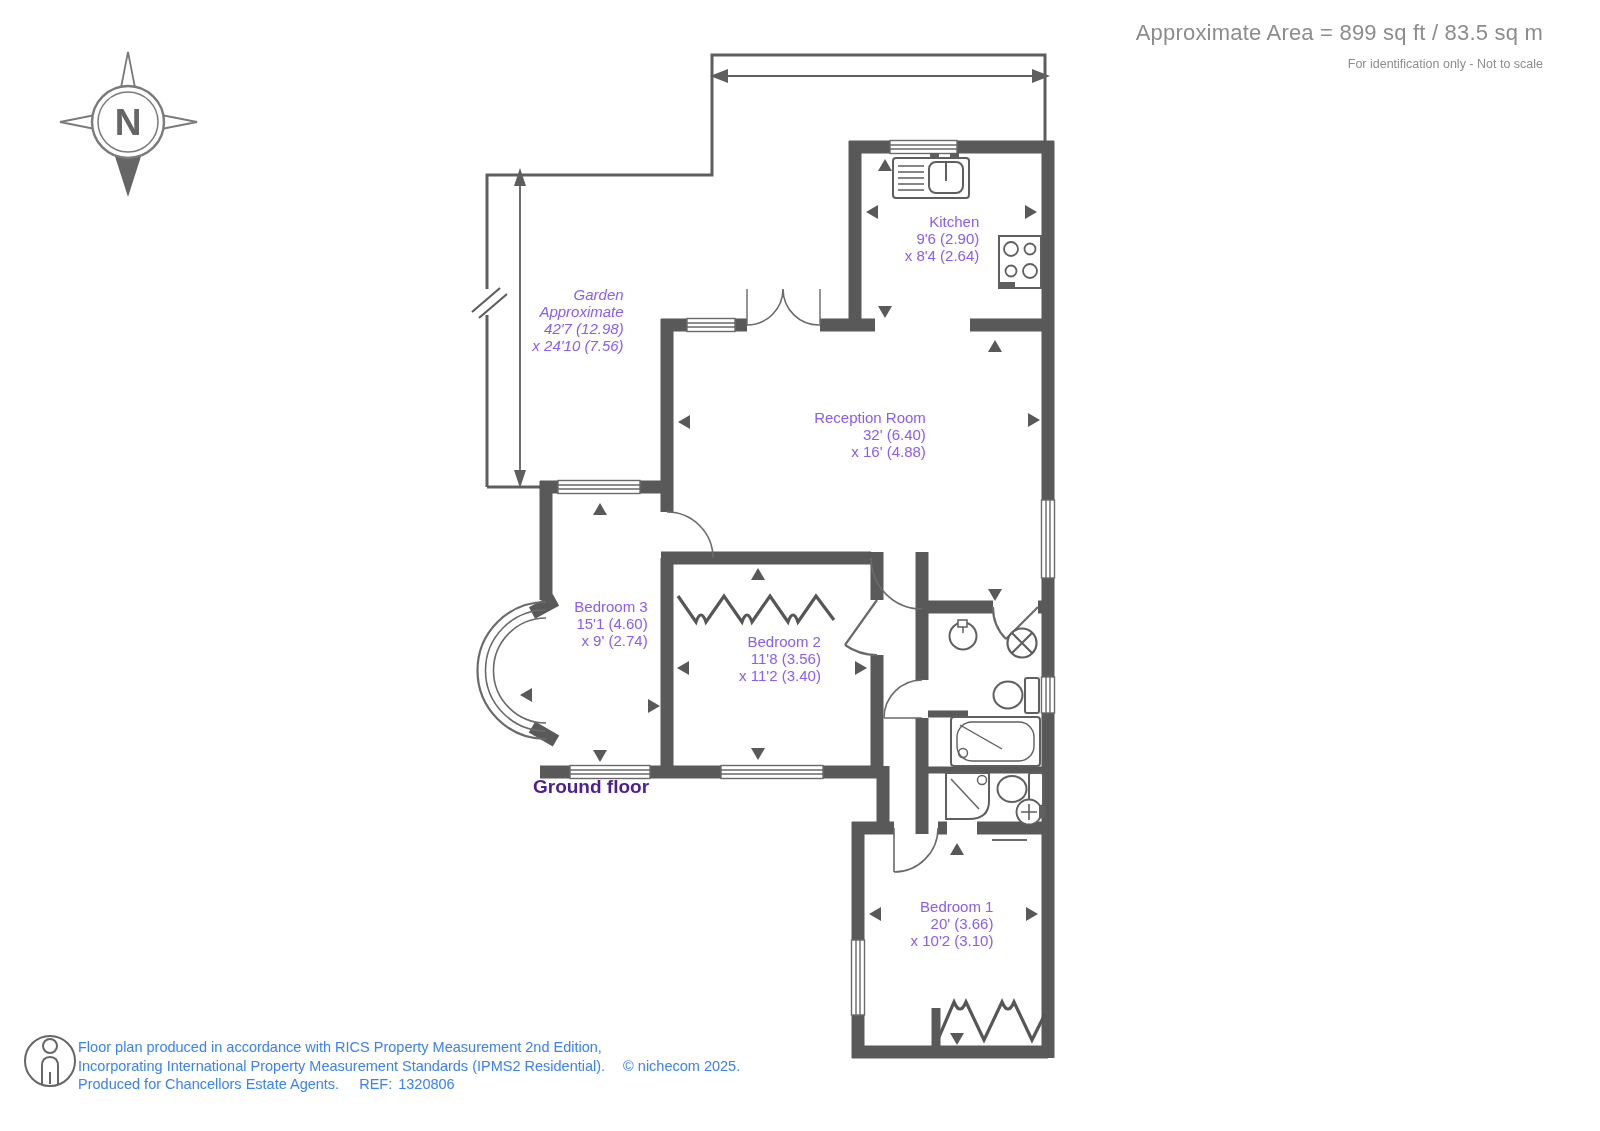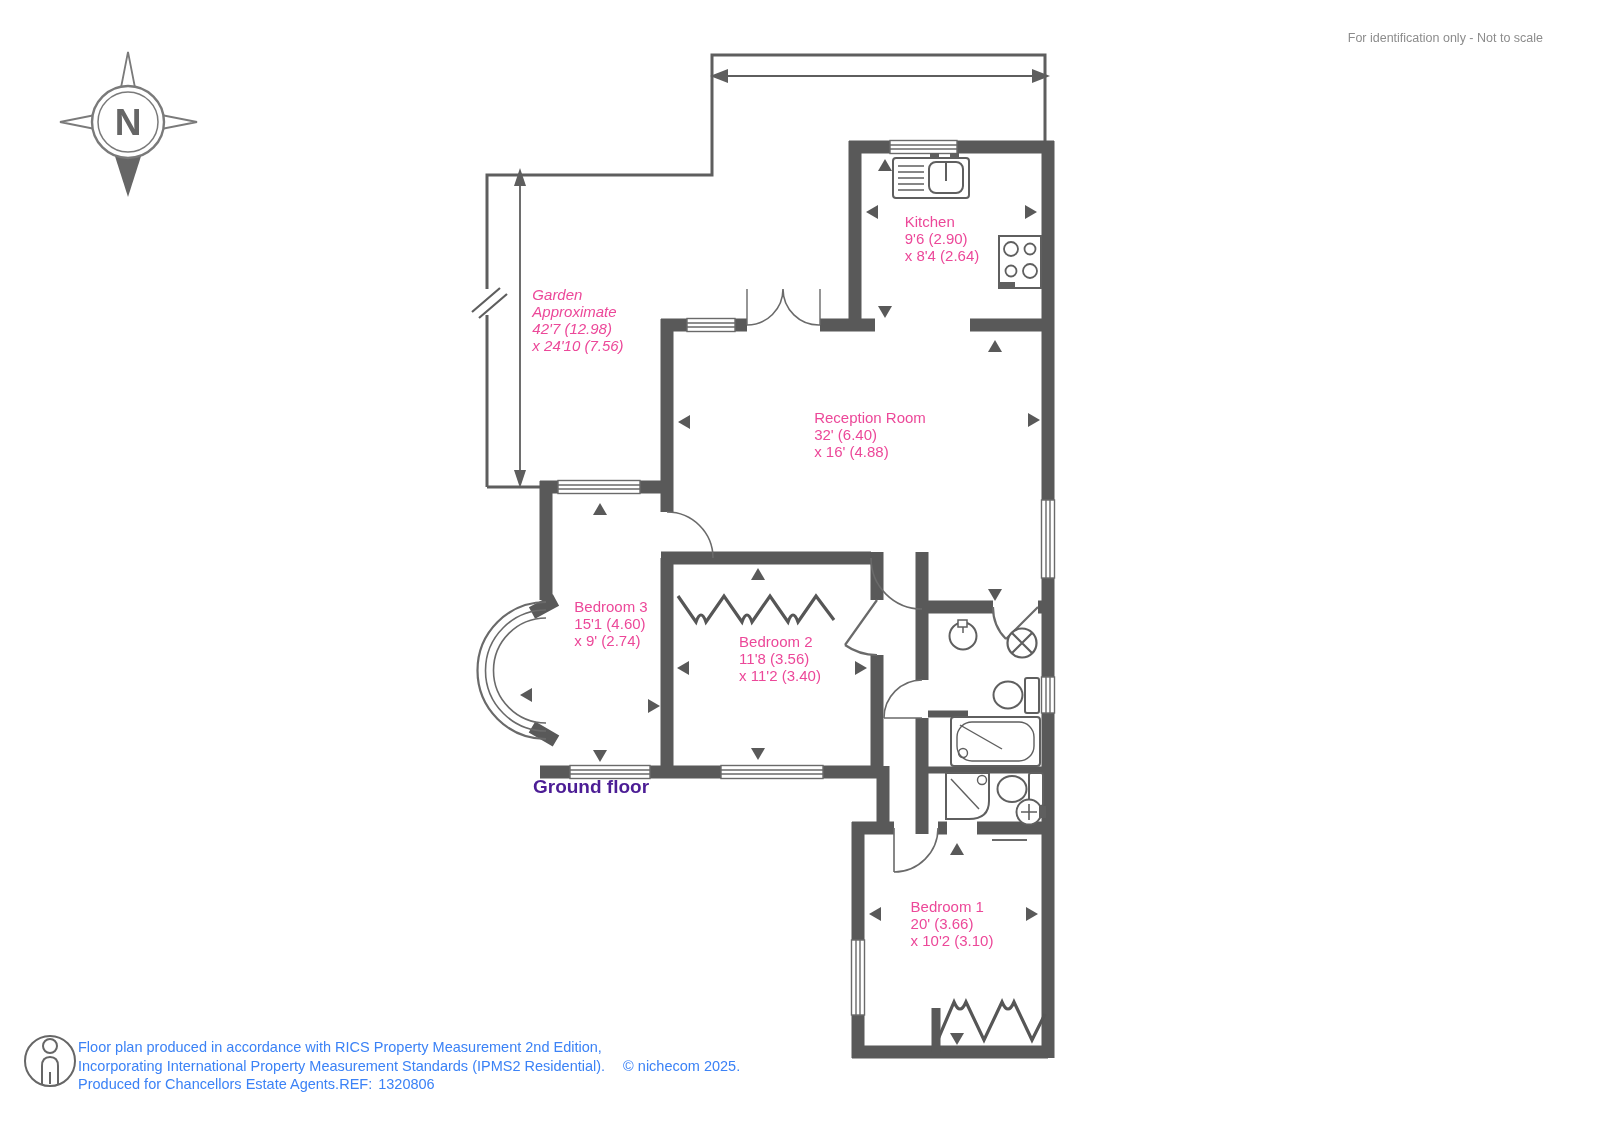--- a/index.html
+++ b/index.html
@@ -2,28 +2,28 @@
 <html><head>
 <meta charset="utf-8">
 <style>
   html,body{margin:0;padding:0;background:#fff;}
   #page{position:relative;width:1600px;height:1131px;background:#fff;overflow:hidden;
         font-family:"Liberation Sans",sans-serif;}
   #plan-svg{position:absolute;left:0;top:0;}
   .hdr{position:absolute;right:57px;top:20px;text-align:right;color:#8c8c8c;}
   .hdr .area{font-size:22px;letter-spacing:.2px;}
   .hdr .note{font-size:12.5px;margin-top:11px;}
-  .room-label{position:absolute;transform:translateX(-50%);text-align:left;
-              color:#ec4899;font-size:15px;line-height:17px;white-space:nowrap;}
+  .room-label{position:absolute;transform:translateX(-50%);text-align:right;
+              color:#8b5cf6;font-size:15px;line-height:17px;white-space:nowrap;}
   .floor-label{position:absolute;transform:translateX(-50%);color:#4c1d95;
                font-size:19px;white-space:nowrap;font-weight:bold;}
   .ftr{position:absolute;left:78px;top:1038px;color:#3b82f6;font-size:14.5px;
        line-height:18.5px;white-space:nowrap;}
   .ftr .cpy{margin-left:18px;text-align:right;}
-  .ftr .ref{margin-left:0;}
+  .ftr .ref{margin-left:20px;}
   .ftr .refnum{margin-left:6px;}
 </style>
 </head>
 <body>
 
 <div id="page">
 
   <svg id="plan-svg" width="1600" height="1131" viewBox="0 0 1600 1131">
 
     <g stroke="#5e5e5e" fill="none">
@@ -227,20 +227,21 @@
     </g>
 
     <g stroke="#666" fill="none">
       <circle cx="50" cy="1061" r="25" stroke-width="2"></circle>
       <circle cx="50" cy="1046" r="7" stroke-width="2"></circle>
       <path d="M42,1084 V1066 Q42,1057 50,1057 Q58,1057 58,1066 V1084 M50,1072 V1084" stroke-width="2"></path>
     </g>
   </svg>
 
   <div class="hdr">
+    <div class="area">Approximate Area = 899 sq ft / 83.5 sq m</div>
     <div class="note">For identification only - Not to scale</div>
   </div>
 
   <div class="room-label" style="left:578px;top:286px;font-style:italic;">
     <div>Garden</div>
     <div>Approximate</div>
     <div>42'7 (12.98)</div>
     <div>x 24'10 (7.56)</div>
   </div>
 

